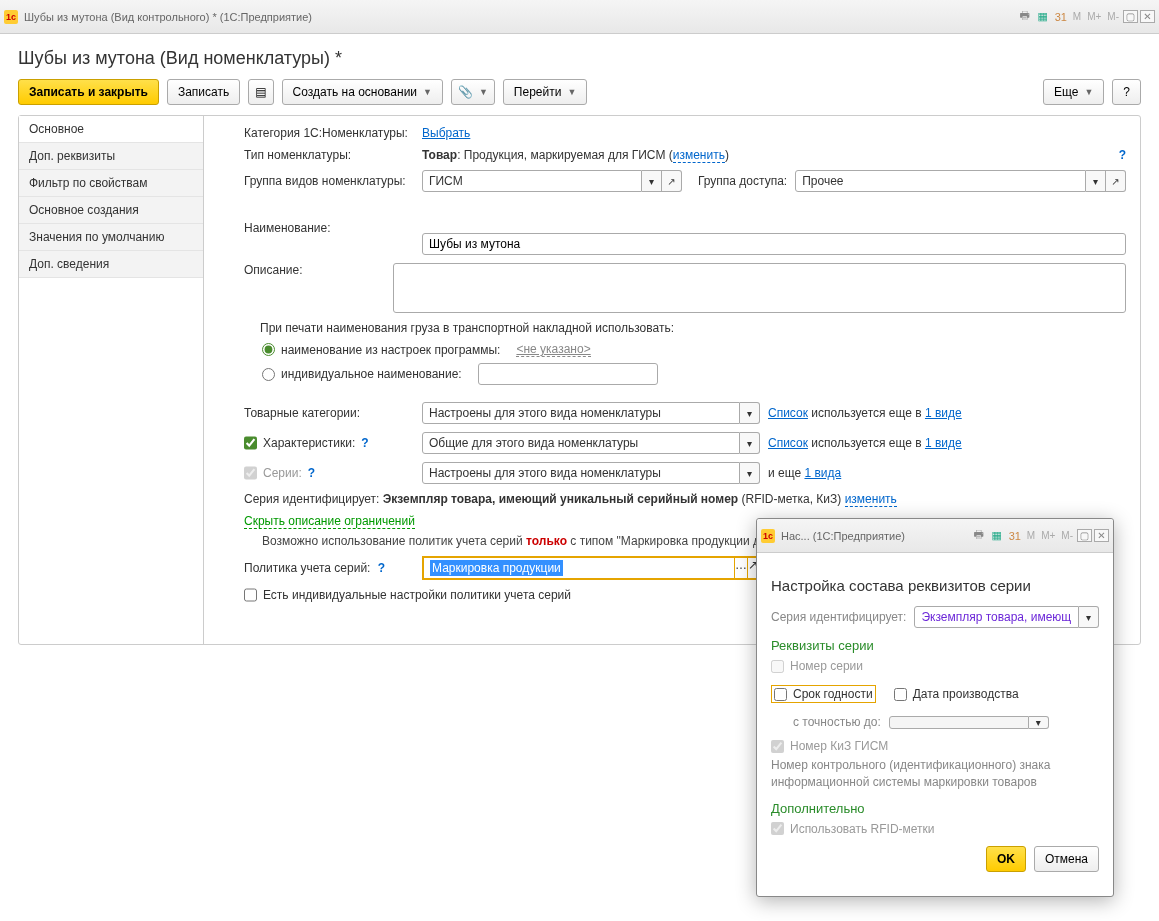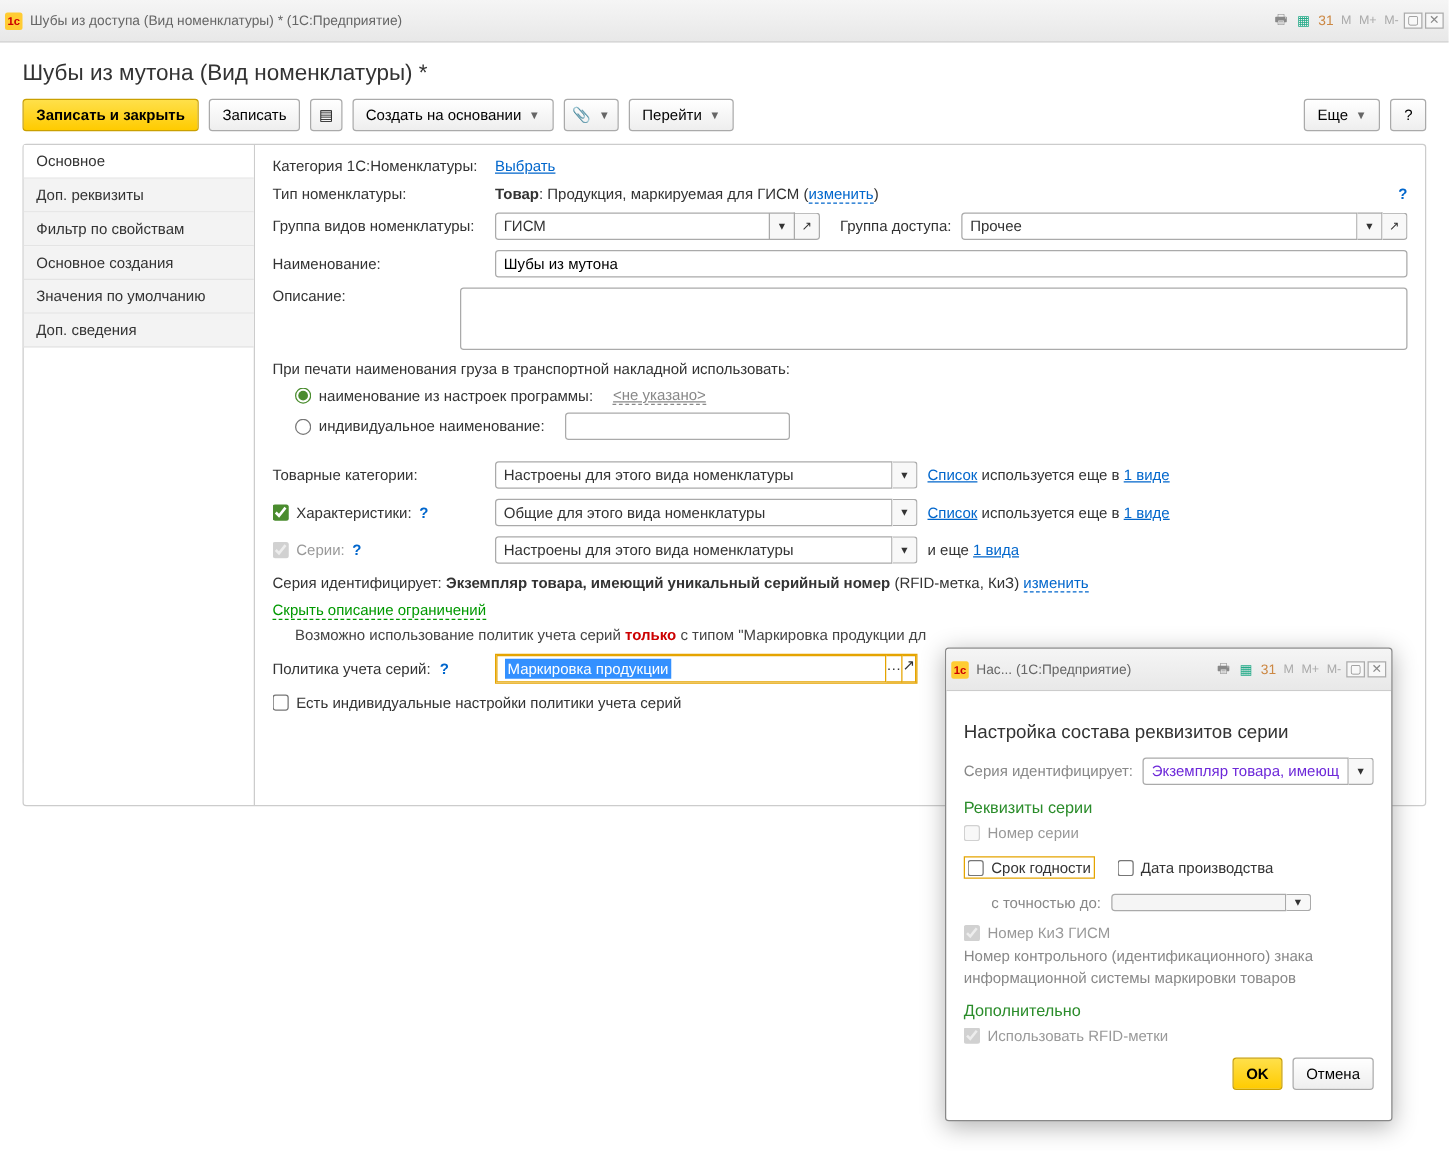--- a/index.html
+++ b/index.html
@@ -14,21 +14,21 @@
 .tb-icon.mem { color: #aaa; font-size: 10px; padding: 0 2px; width: auto; }
 .tb-icon.min, .tb-icon.close { border: 1px solid #aaa; width: 15px; height: 13px; font-size: 10px; line-height: 10px; background: #f8f8f8; }
 .header { padding: 14px 18px 10px; }
 .header h1 { font-size: 18px; font-weight: normal; color: #333; }
 .toolbar { padding: 0 18px 10px; display: flex; gap: 8px; align-items: center; }
 .btn { border: 1px solid #aaa; background: linear-gradient(#fff,#eee); border-radius: 3px; padding: 4px 10px; font-size: 12px; cursor: pointer; display: inline-flex; align-items: center; gap: 4px; line-height: 16px; }
 .btn-primary { background: linear-gradient(#ffe04a,#ffcb00); border-color: #caa000; font-weight: bold; }
 .btn-icon { padding: 4px 6px; }
 .btn .caret { font-size: 9px; color: #666; margin-left: 2px; }
 .toolbar-spacer { flex: 1; }
-.content { display: flex; border: 1px solid #ccc; margin: 0 18px 18px; border-radius: 3px; height: 530px; }
+.content { display: flex; border: 1px solid #ccc; margin: 0 18px 18px; border-radius: 3px; height: 530px; gap: 26px; }
 .sidebar { width: 185px; border-right: 1px solid #ccc; }
 .side-item { padding: 6px 10px; font-size: 12px; border-bottom: 1px solid #e4e4e4; cursor: pointer; background: #f3f3f3; }
 .side-item.active { background: #fff; }
 .main { flex: 1; padding: 10px 14px; overflow: hidden; }
 .row { display: flex; align-items: center; margin-bottom: 8px; gap: 8px; }
 .row .label { width: 170px; font-size: 12px; color: #333; }
 .link { color: #06c; text-decoration: underline; cursor: pointer; }
 .link.dashed { text-decoration: none; border-bottom: 1px dashed #06c; }
 .link.gray { color: #888; border-bottom: 1px dashed #888; }
 .bold { font-weight: bold; }
@@ -66,21 +66,21 @@
 .dlg-check input { margin: 0; }
 .dlg-sub { padding-left: 22px; display: flex; align-items: center; gap: 8px; margin: 6px 0 10px; }
 .hint { color: #888; font-size: 12px; margin: 4px 0 10px; line-height: 1.4; }
 .dlg-buttons { display: flex; justify-content: flex-end; gap: 8px; margin-top: 10px; }
 </style>
 </head>
 <body>
 
 <div class="titlebar">
   <span class="logo">1c</span>
-  <span class="titlebar-title">Шубы из доступа (Вид номенклатуры) *  (1С:Предприятие)</span>
+  <span class="titlebar-title">Шубы из мутона (Вид контрольного) *  (1С:Предприятие)</span>
   <div class="titlebar-icons">
     <span class="tb-icon">🖶</span>
     <span class="tb-icon calc">▦</span>
     <span class="tb-icon cal">31</span>
     <span class="tb-icon mem">M</span>
     <span class="tb-icon mem">M+</span>
     <span class="tb-icon mem">M-</span>
     <span class="tb-icon min">▢</span>
     <span class="tb-icon close">✕</span>
   </div>
@@ -147,29 +147,29 @@
       <div style="margin-left:8px">Группа доступа:</div>
       <div class="input-group" style="flex:1">
         <div class="input">Прочее</div>
         <div class="ig-btn">▾</div>
         <div class="ig-btn">↗</div>
       </div>
     </div>
 
     <div class="row">
       <div class="label">Наименование:</div>
-      <input class="input" style="flex: 1 1 0%;" value="Шубы из мутона">
+      <input class="input" style="flex: 1 1 0%; margin-top: 33px;" value="Шубы из мутона">
     </div>
 
     <div class="row" style="align-items:flex-start">
       <div class="label">Описание:</div>
       <textarea class="textarea" style=""></textarea>
     </div>
 
-    <div style="margin:8px 0 4px">При печати наименования груза в транспортной накладной использовать:</div>
+    <div style="margin:8px 16px 4px">При печати наименования груза в транспортной накладной использовать:</div>
     <div class="radio-row">
       <input type="radio" name="pr" checked="" class="radio-accented" style="">
       <span>наименование из настроек программы:</span>
       <span class="link gray" style="margin-left:10px">&lt;не указано&gt;</span>
     </div>
     <div class="radio-row">
       <input type="radio" name="pr" style="">
       <span>индивидуальное наименование:</span>
       <input class="input small-input" style="margin-left: 10px;">
     </div>

